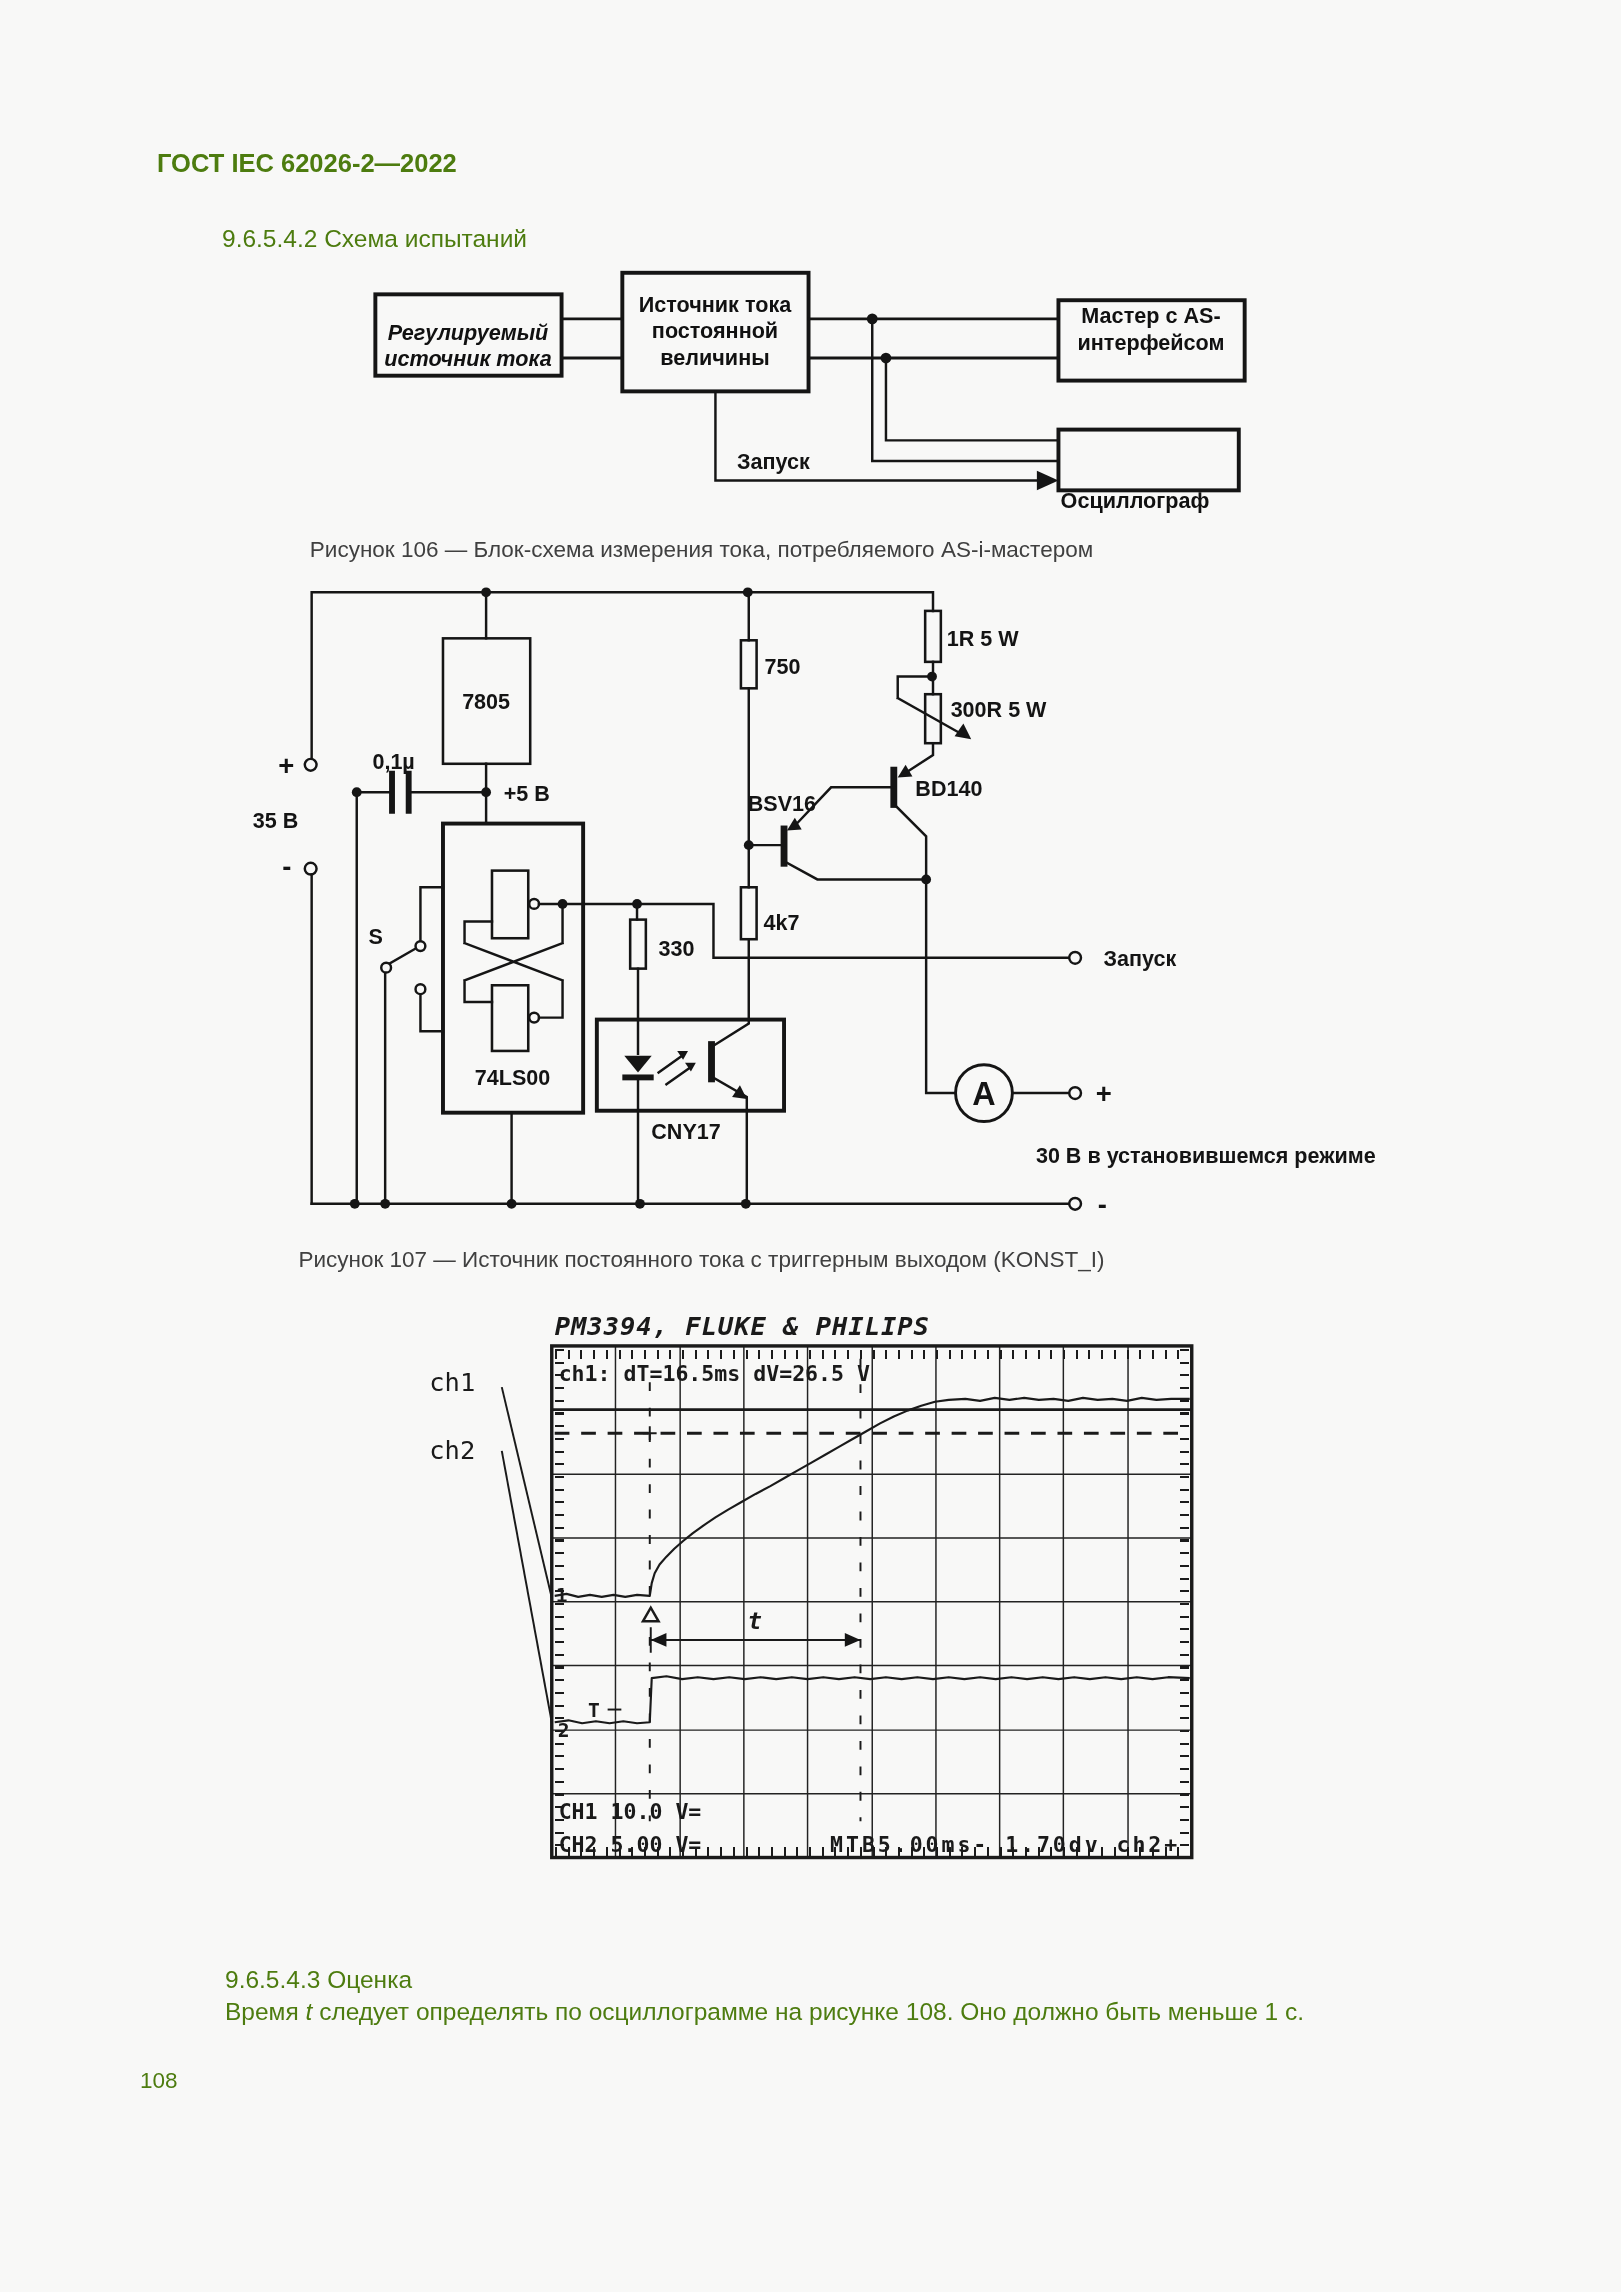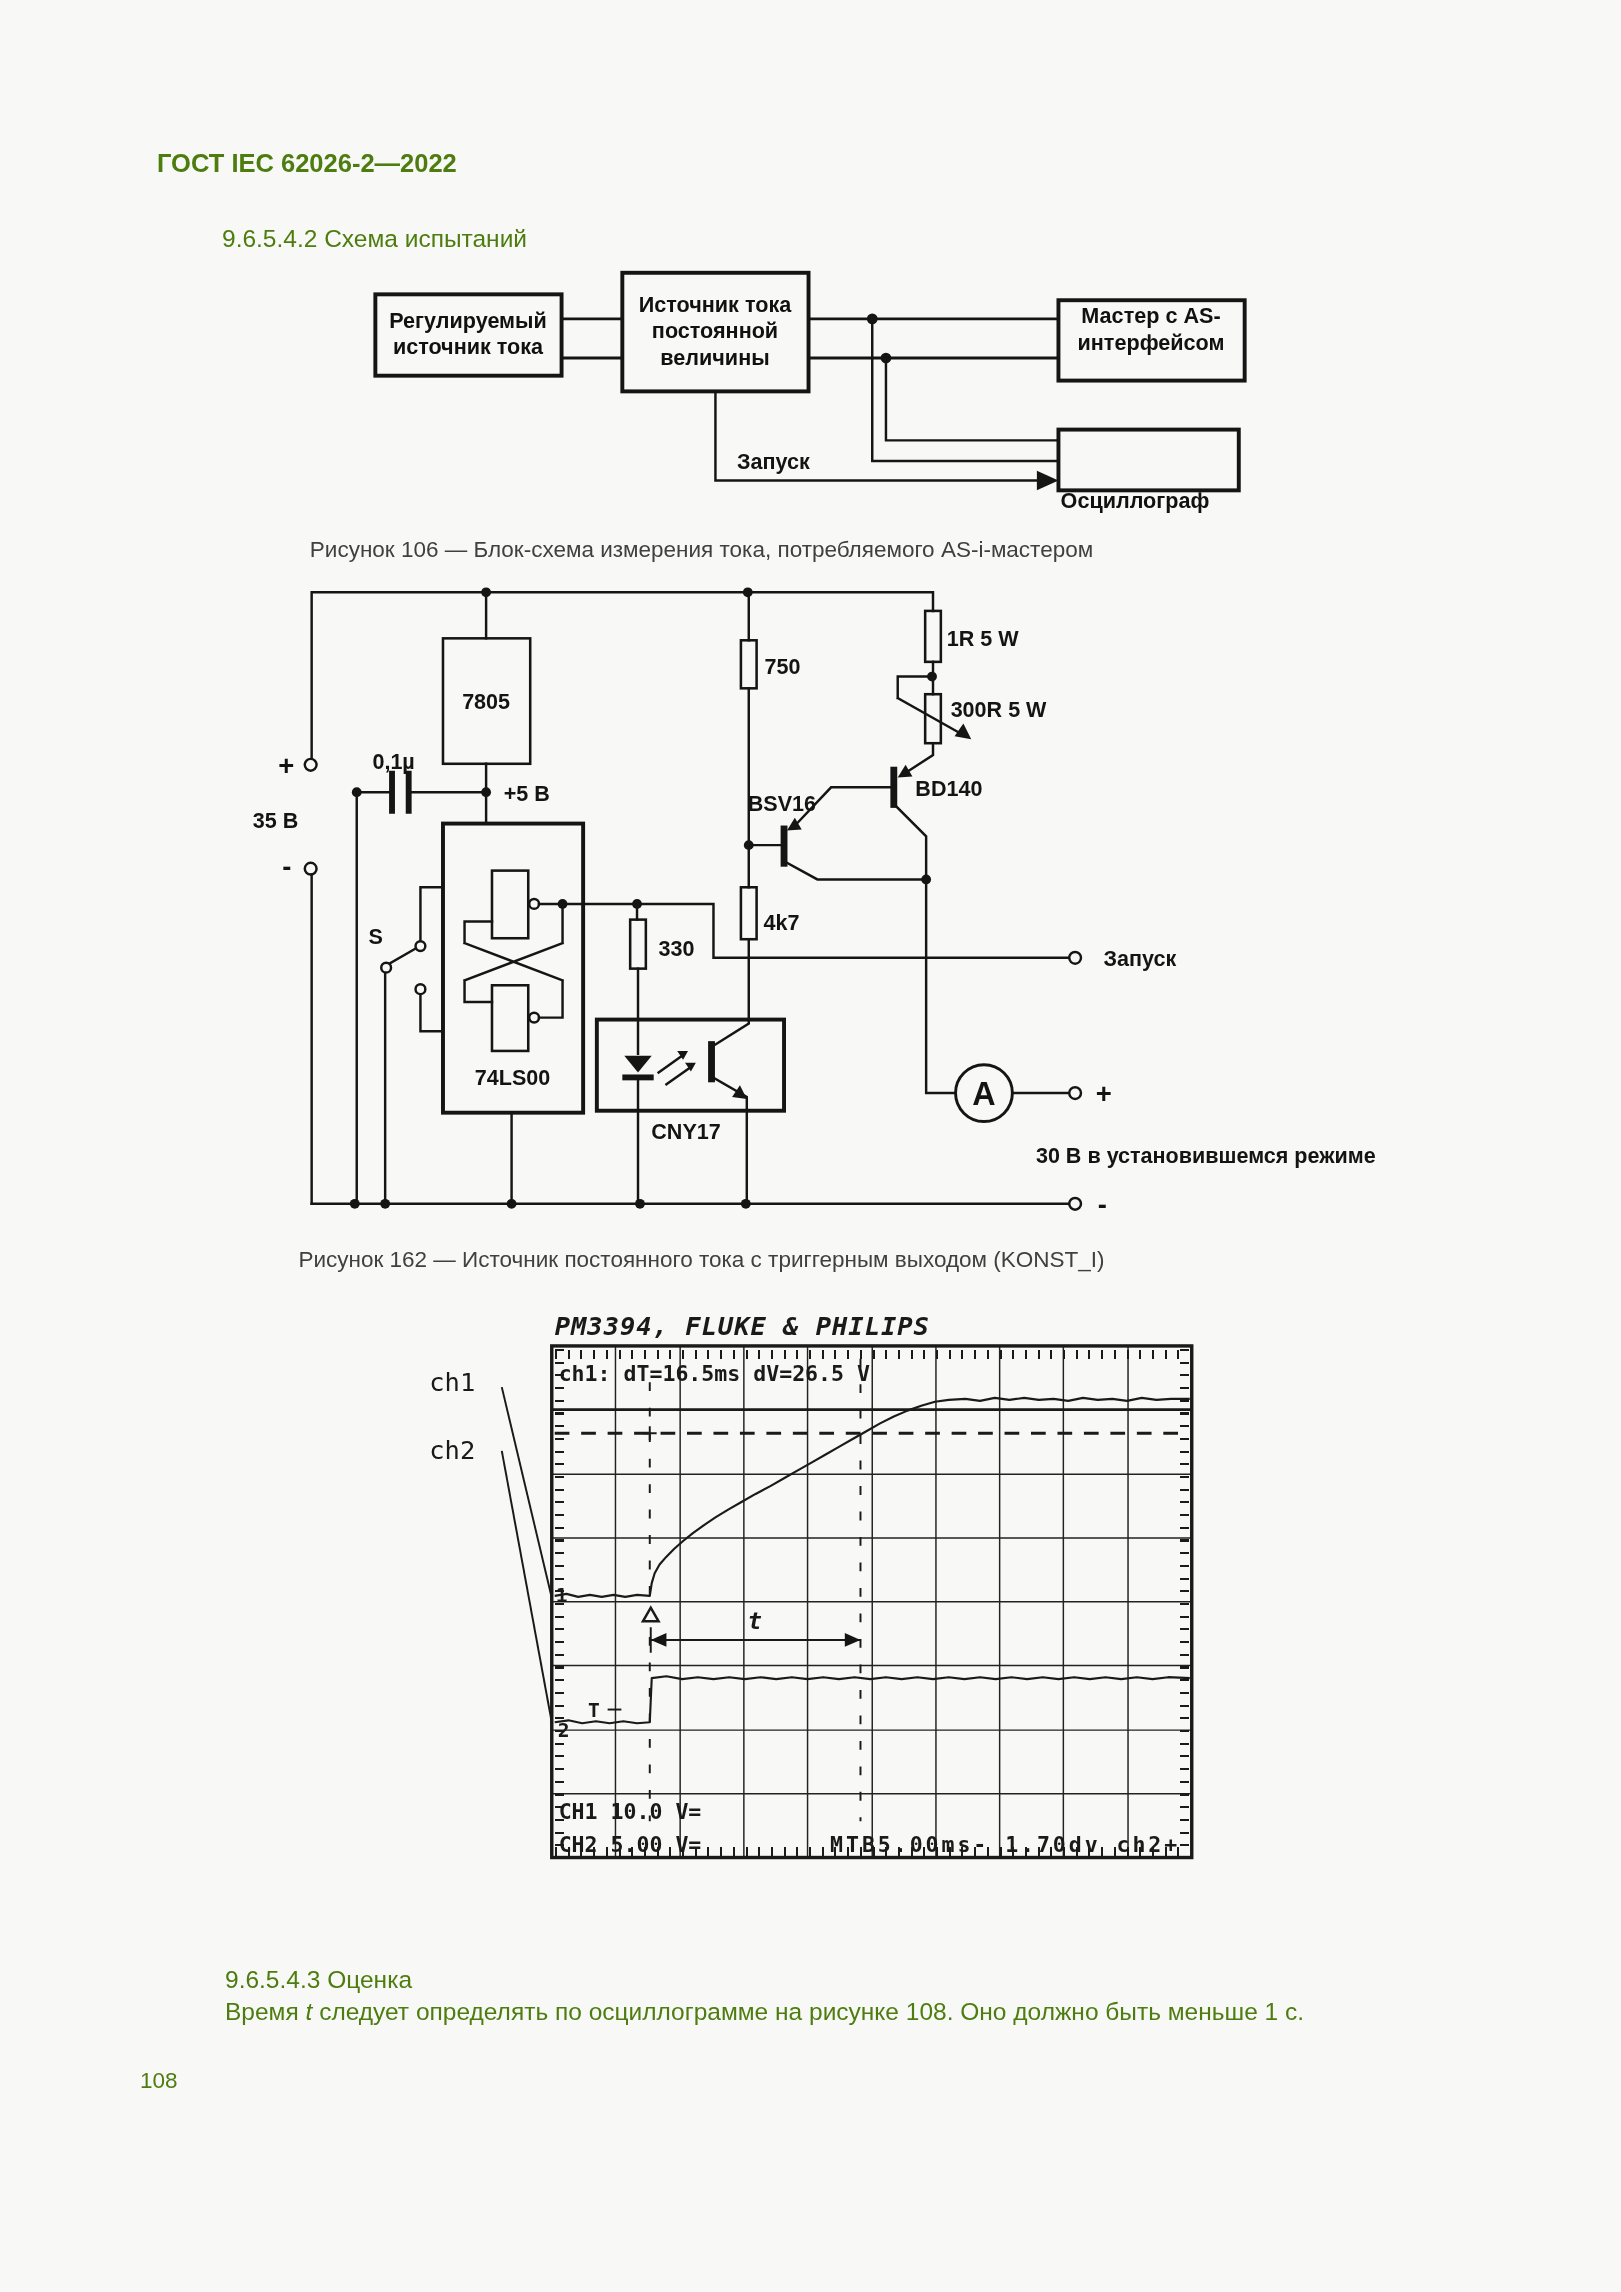--- a/index.html
+++ b/index.html
@@ -225,30 +225,30 @@
   </svg>
 
   <div class="ticksh abs" style="left:555px;top:1350px;width:633px;"></div>
   <div class="ticksh abs" style="left:555px;top:1847px;width:633px;"></div>
   <div class="ticksv abs" style="left:555px;top:1349px;height:506px;"></div>
   <div class="ticksv abs" style="left:1180px;top:1349px;height:506px;"></div>
 
   <div class="abs doc bold" style="left:157px;top:147px;font-size:25.5px;">ГОСТ IEC 62026-2—2022</div>
   <div class="abs doc" style="left:222px;top:223px;">9.6.5.4.2 Схема испытаний</div>
 
-  <div class="blk" style="left:379px;top:286px;width:178px;height:96px;">Регулируемый
+  <div class="blk" style="left:379px;top:298px;width:178px;height:96px;font-style:italic;">Регулируемый
 источник тока</div>
   <div class="blk" style="left:626px;top:276px;width:178px;height:111px;">Источник тока
 постоянной
 величины</div>
   <div class="blk" style="left:1062px;top:304px;width:178px;height:51px;">Мастер с AS-
 интерфейсом</div>
   <div class="blk" style="left:1062px;top:433px;width:146px;height:53px;margin-top:42px;">Осциллограф</div>
 
   <div class="cap" style="top:537px;">Рисунок 106 — Блок-схема измерения тока, потребляемого AS-i-мастером</div>
-  <div class="cap" style="top:1247px;">Рисунок 162 — Источник постоянного тока с триггерным выходом (KONST_I)</div>
+  <div class="cap" style="top:1247px;">Рисунок 107 — Источник постоянного тока с триггерным выходом (KONST_I)</div>
 
   <div class="abs doc" style="left:225px;top:1964px;">9.6.5.4.3 Оценка</div>
   <div class="abs doc" style="left:225px;top:1996px;"><span>Время </span><i>t</i><span> следует определять по осциллограмме на рисунке 108. Оно должно быть меньше 1 с.</span></div>
 
   <div class="abs doc" style="left:140px;top:2066px;font-size:22.5px;">108</div>
 </div>
 
 
 </body></html>

